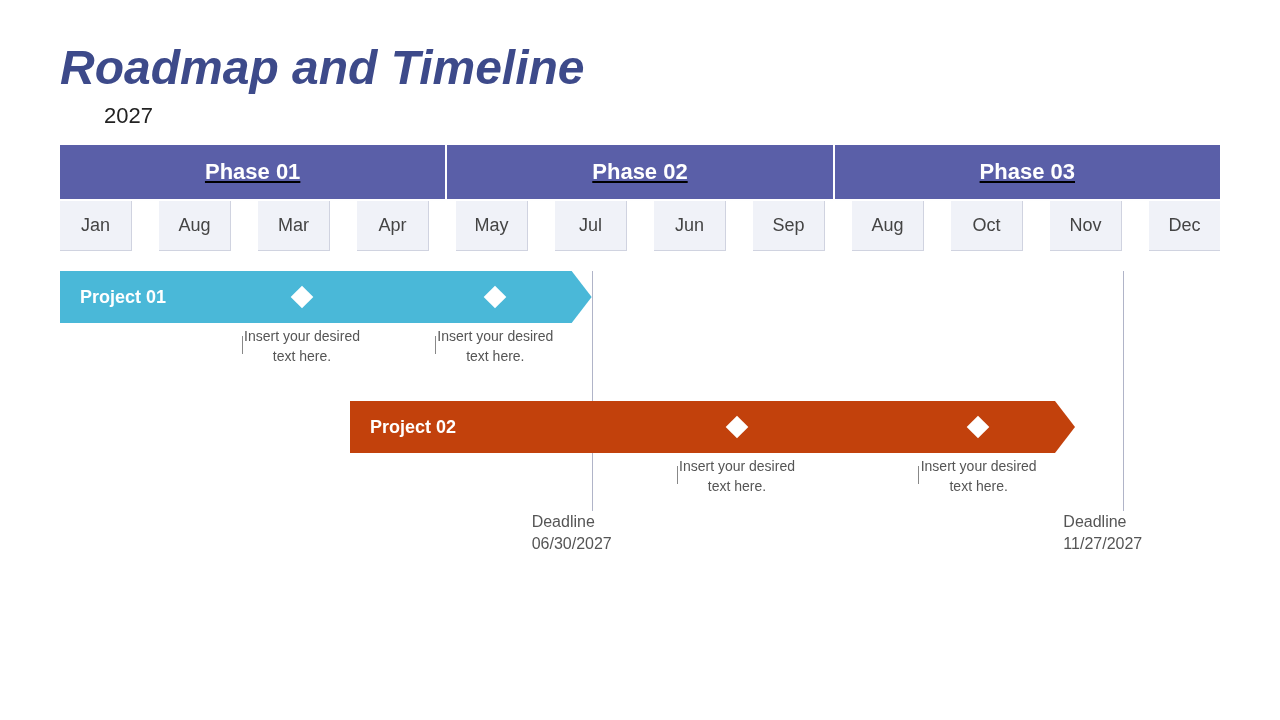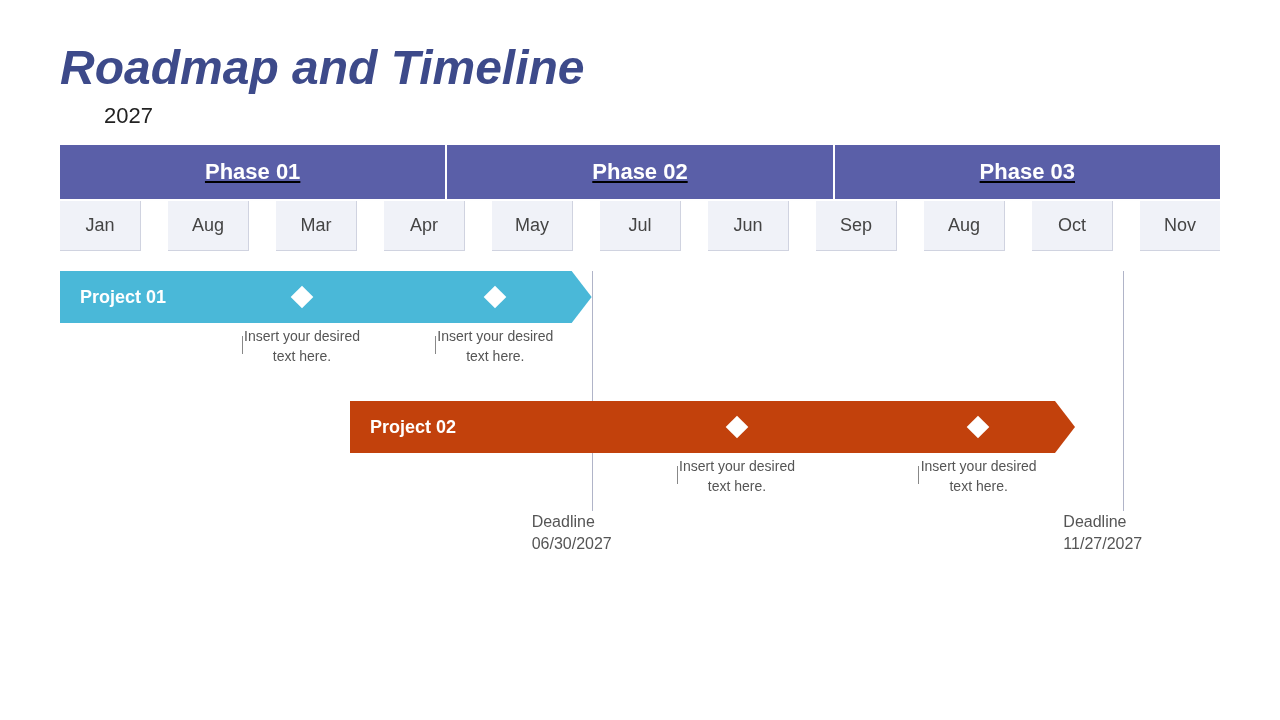--- a/index.html
+++ b/index.html
@@ -161,20 +161,21 @@
     <div class="month-cell">Aug</div>
     <div class="month-cell">Mar</div>
     <div class="month-cell">Apr</div>
     <div class="month-cell">May</div>
     <div class="month-cell">Jul</div>
     <div class="month-cell">Jun</div>
     <div class="month-cell">Sep</div>
     <div class="month-cell">Aug</div>
     <div class="month-cell">Oct</div>
     <div class="month-cell">Nov</div>
+    <div class="month-cell">Dec</div>
   </div>
 
   <div class="timeline-area" id="timeline-area" style="height: 280px; position: relative;">
       <div class="vline" style="left: 531.667px; top: 0px; height: 240px;"></div>
       <div class="vline" style="left: 1063.33px; top: 0px; height: 240px;"></div>
       <div style="position: absolute; top: 0px; left: 0px; right: 0px; height: 52px;">
         <div class="bar-shape" style="left: 0px; width: 531.667px; background: rgb(74, 184, 216); text-align: center;">
           <span class="bar-label">Project 01</span>
         </div>
         <div class="diamond" style="left: 233.667px;"></div>

